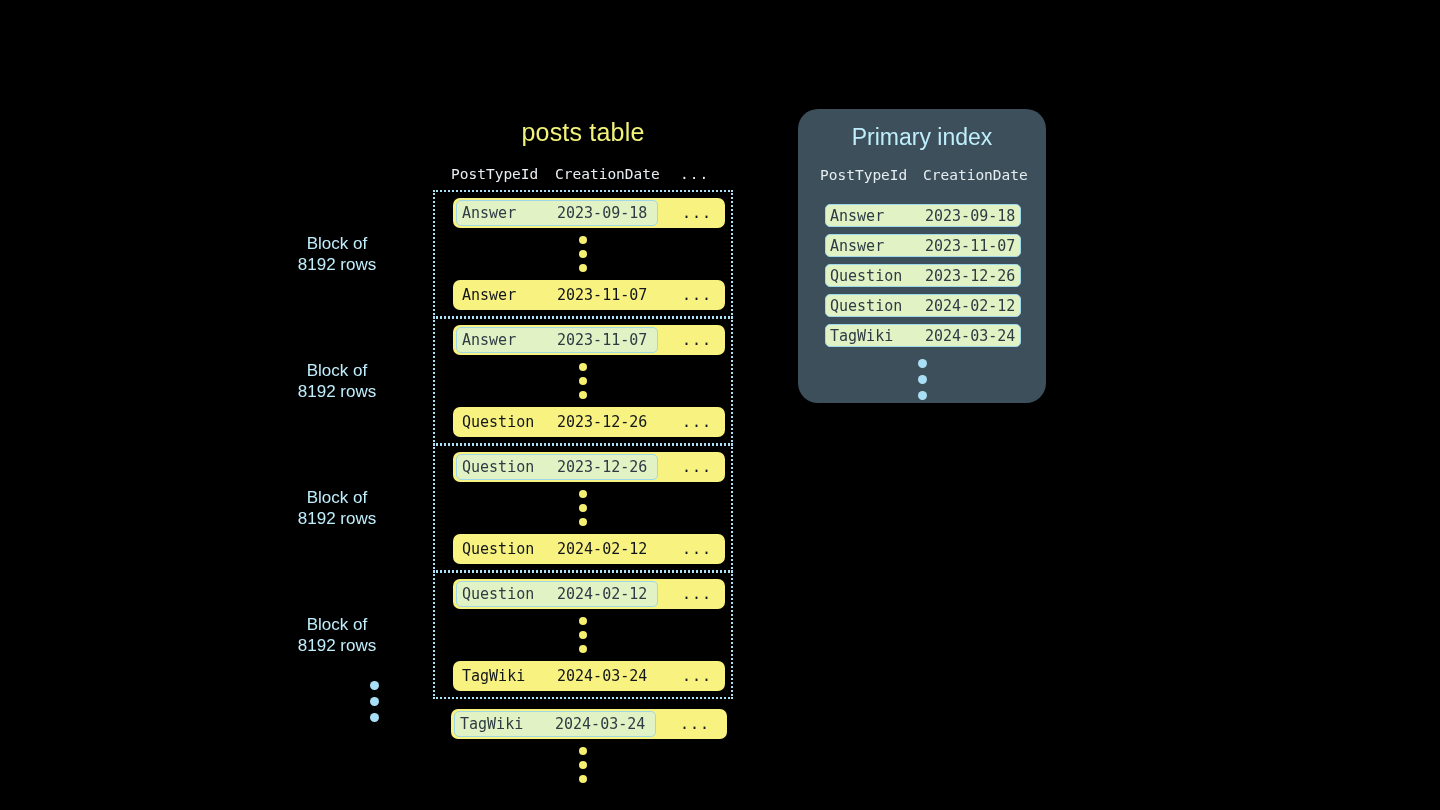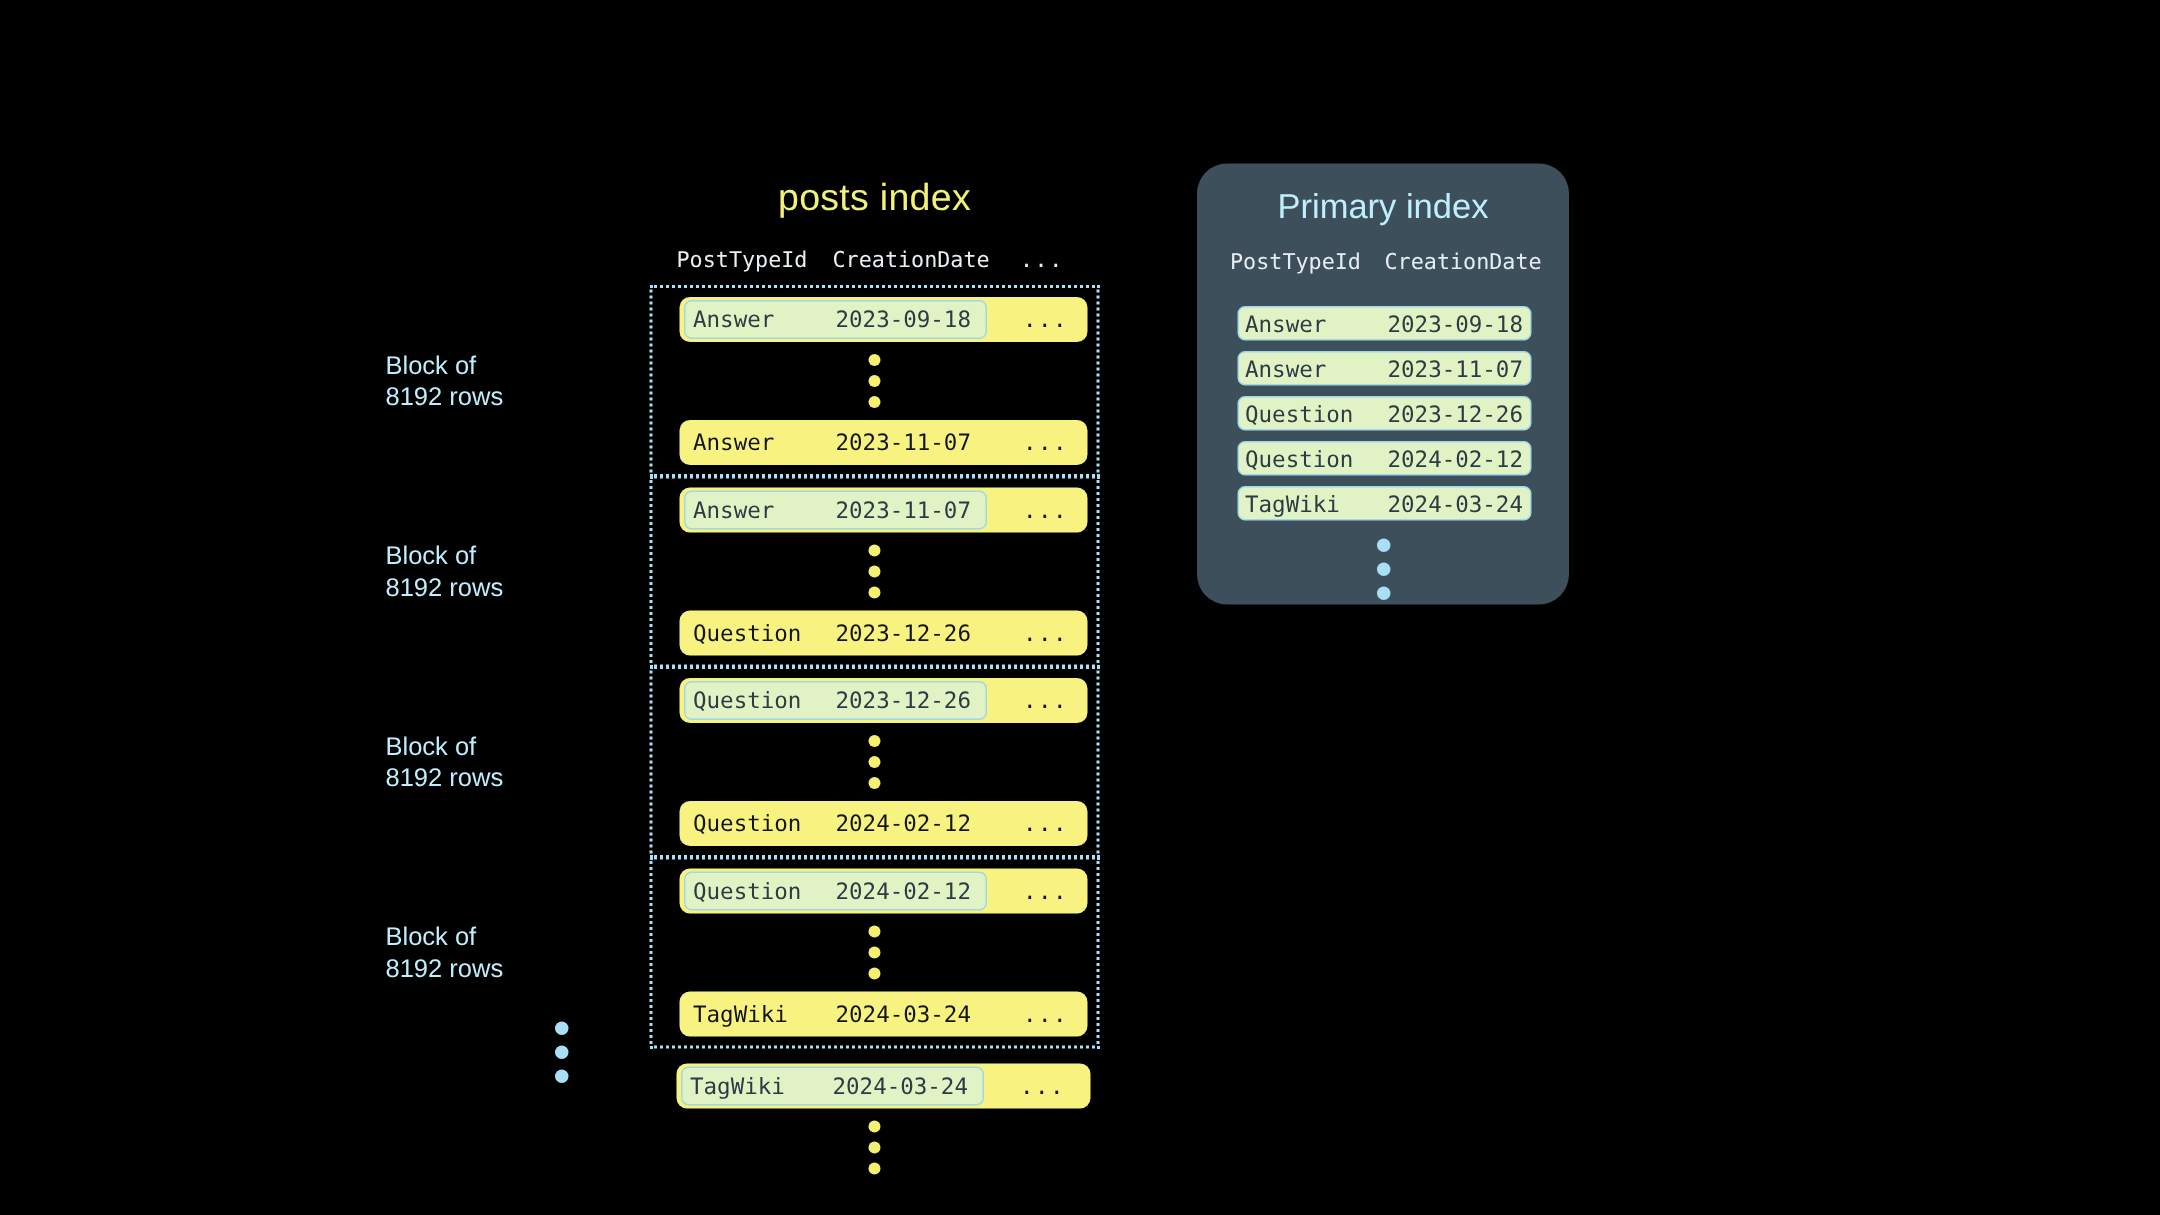--- a/index.html
+++ b/index.html
@@ -67,21 +67,21 @@
     border: 2px dotted #a9e0f5;
     padding: 6px 0 6px 0;
     margin-bottom: -1px;
   }
   .block-label {
     position: absolute;
     left: -178px;
     top: 50%;
     transform: translateY(-50%);
     width: 160px;
-    text-align: left;
+    text-align: center;
     color: #bfeefc;
     font-size: 17px;
     line-height: 21px;
     white-space: pre-line;
   }
 
   
   .row-pill {
     position: relative;
     margin: 0 6px 0 18px;
@@ -218,21 +218,21 @@
     background: #a9dff5;
   }
 </style>
 </head>
 <body>
 
 <div class="canvas">
 
   <section id="posts-table">
 
-    <div class="table-title">posts index</div>
+    <div class="table-title">posts table</div>
 
     <div class="col-header-row">
       <span class="ch-type">PostTypeId</span>
       <span class="ch-date">CreationDate</span>
       <span class="ch-ellip">...</span>
     </div>
 
     <div class="blocks">
 
       <div class="block">

